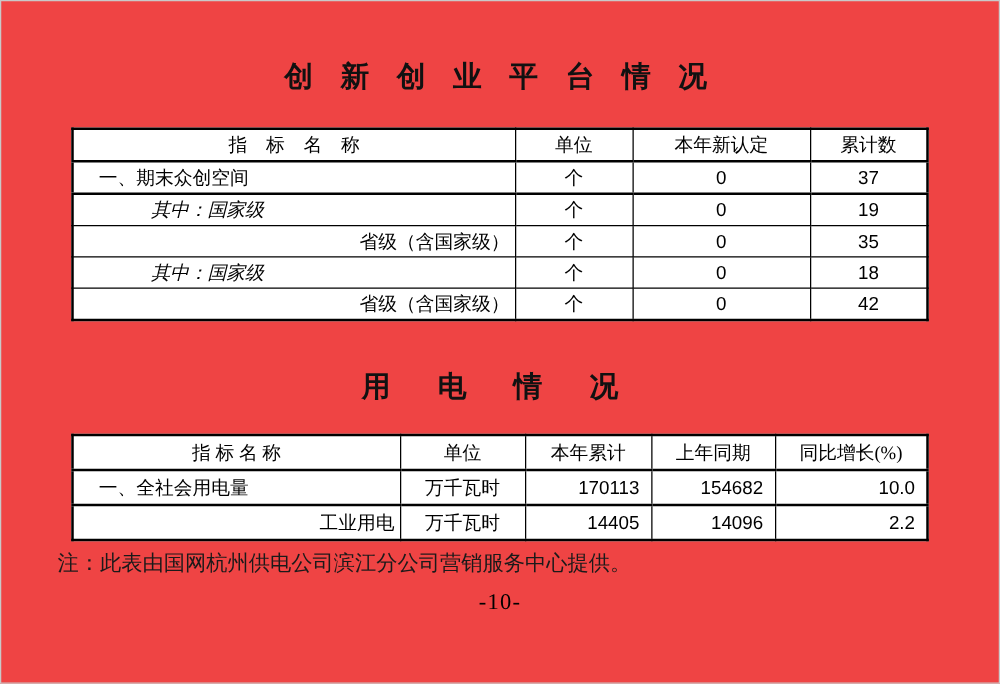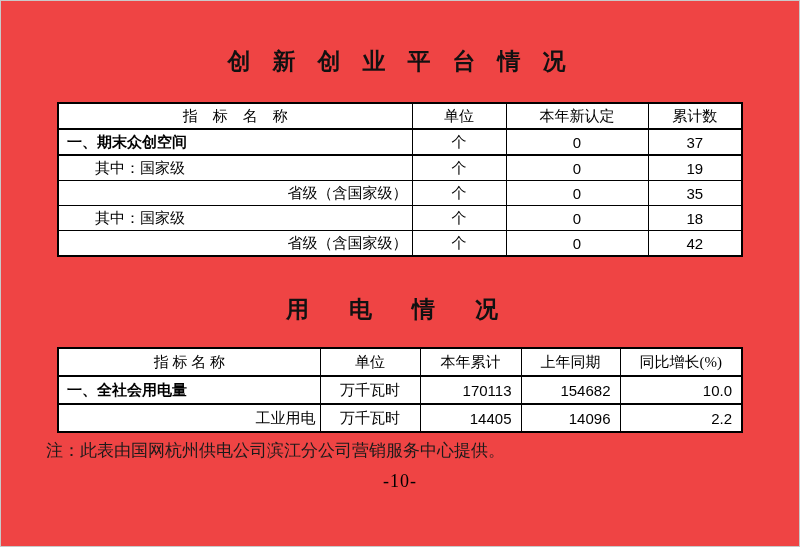--- a/index.html
+++ b/index.html
@@ -21,20 +21,21 @@
     font-family: "DejaVu Sans", "Liberation Sans", sans-serif;
     font-weight: 600;
     font-size: 23px;
     letter-spacing: 7px;
     color: #111;
   }
   .doc-title.second {
     padding-top: 0;
     margin-top: 37px;
     letter-spacing: 16px;
+    font-family: Liberation Serif, serif;
   }
   table.stat {
     border-collapse: collapse;
     table-layout: fixed;
     width: 561px;
     margin: 0 auto;
     background: #fff;
   }
   table.stat1 { margin-top: 25px; }
   table.stat2 { margin-top: 22px; }
@@ -52,22 +53,22 @@
     font-size: 15px;
     height: 24px;
     padding: 0 4px;
     white-space: nowrap;
     overflow: hidden;
   }
   table.stat2 th { height: 26px; }
   table.stat2 td { height: 26px; }
   tr.section td { border-top-width: 2px; border-bottom-width: 2px; }
   td.lbl { text-align: left; }
-  td.lbl.section { font-weight: bold; padding-left: 8px; }
-  td.lbl.sub1 { padding-left: 36px; }
+  td.lbl.section { font-weight: normal; padding-left: 20px; }
+  td.lbl.sub1 { padding-left: 62px; font-style: italic; }
   td.lbl.sub2 { padding-left: 100px; text-align: right; }
   td.ctr { text-align: center; }
   td.num {
     text-align: center;
     font-family: "Liberation Sans", "DejaVu Sans", sans-serif;
     font-size: 15px;
   }
   td.num.rt { text-align: right; padding-right: 9px; }
   .note {
     margin: 6px 0 0 45px;

